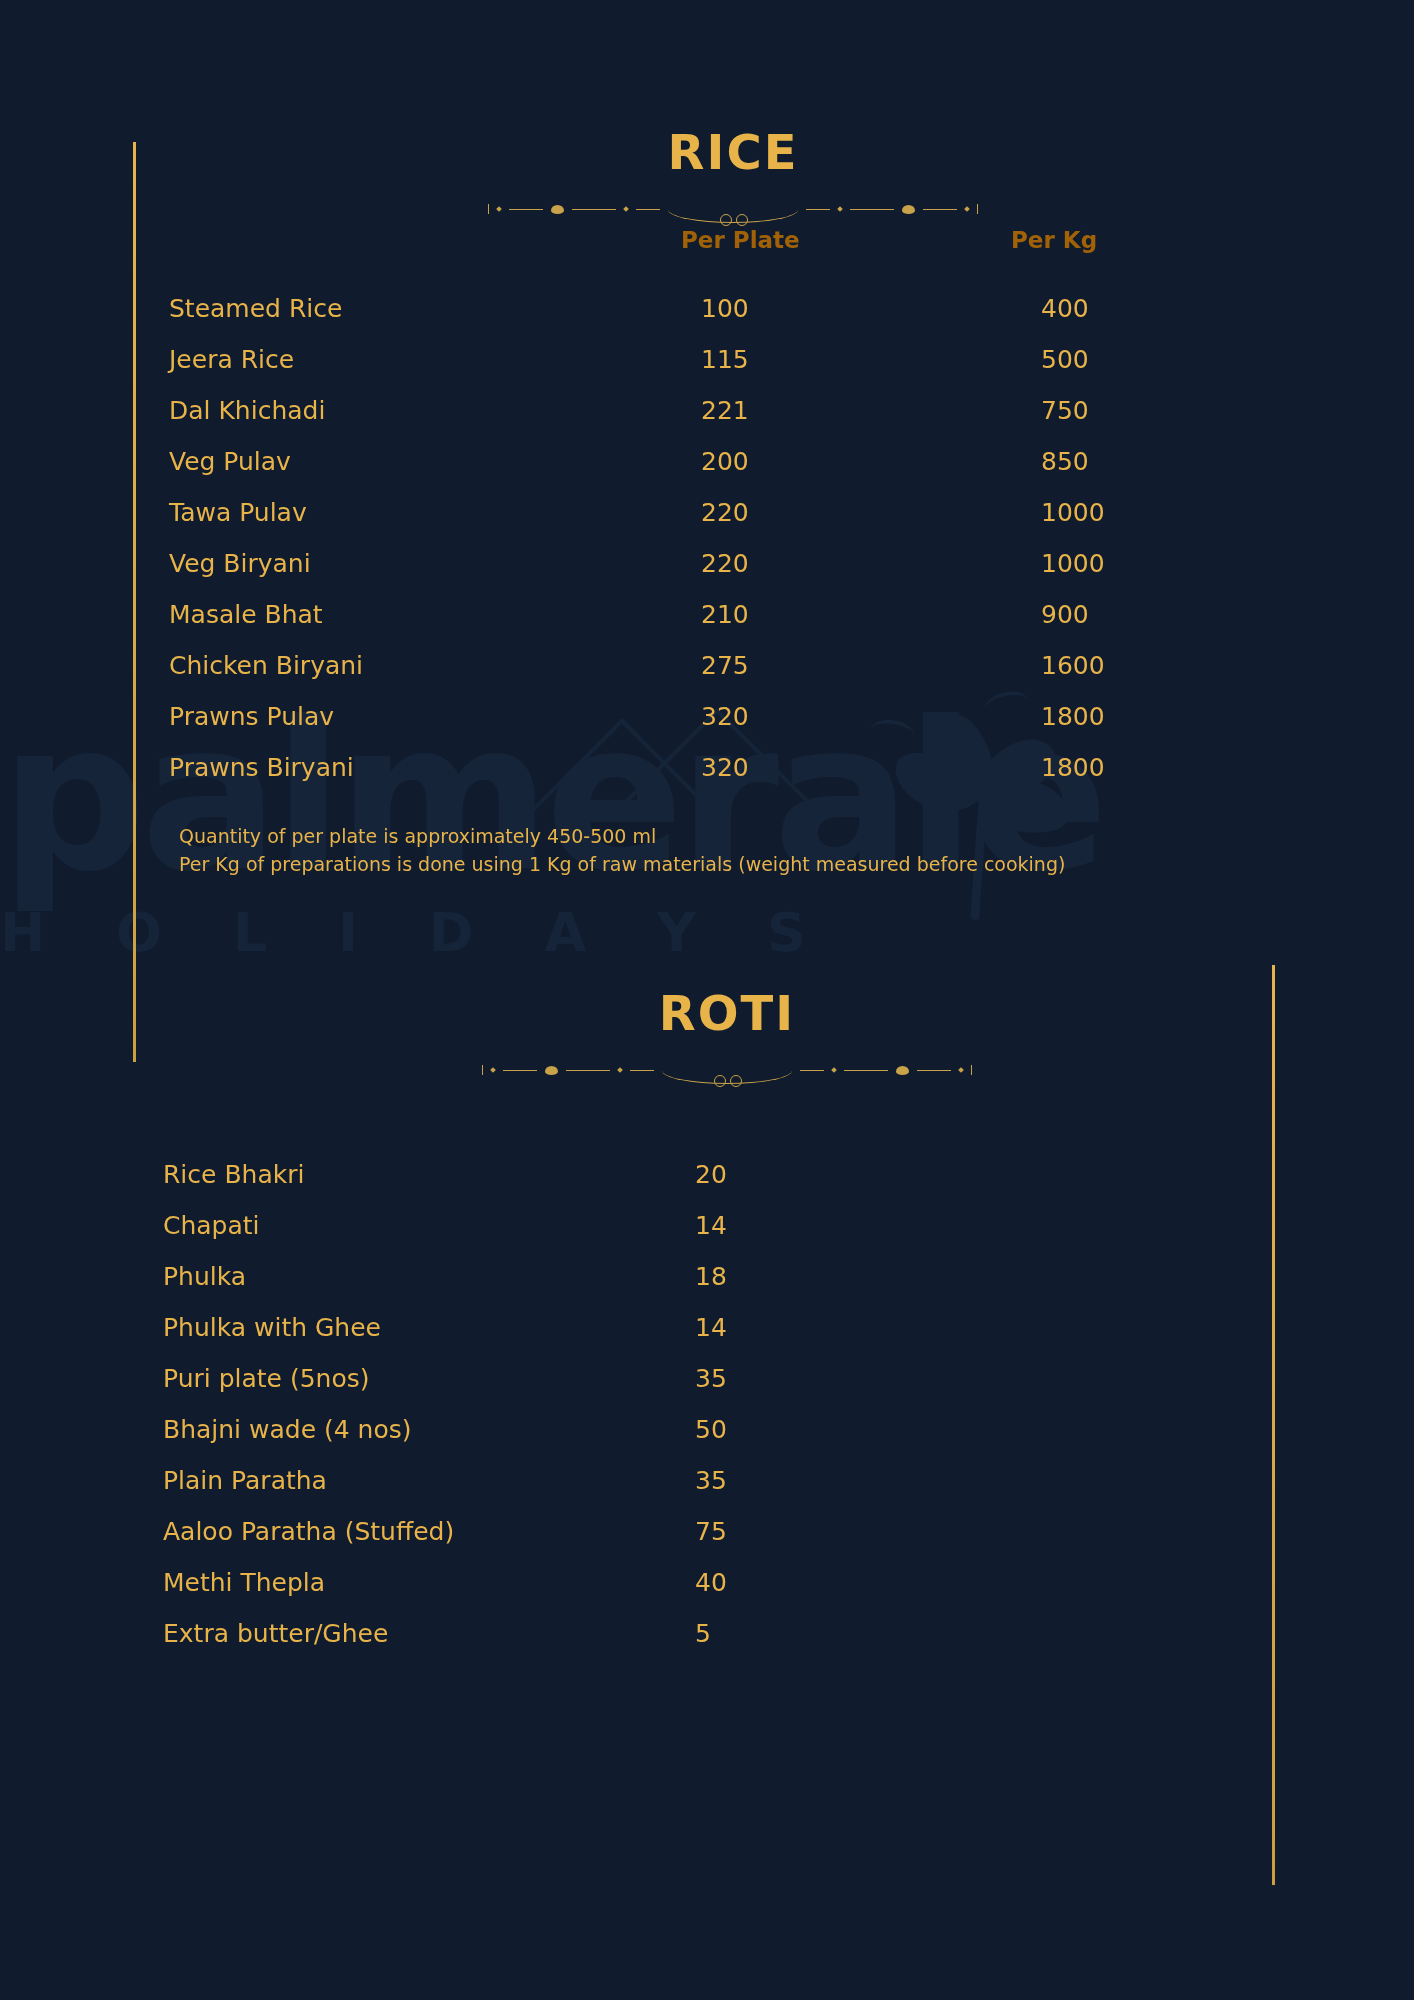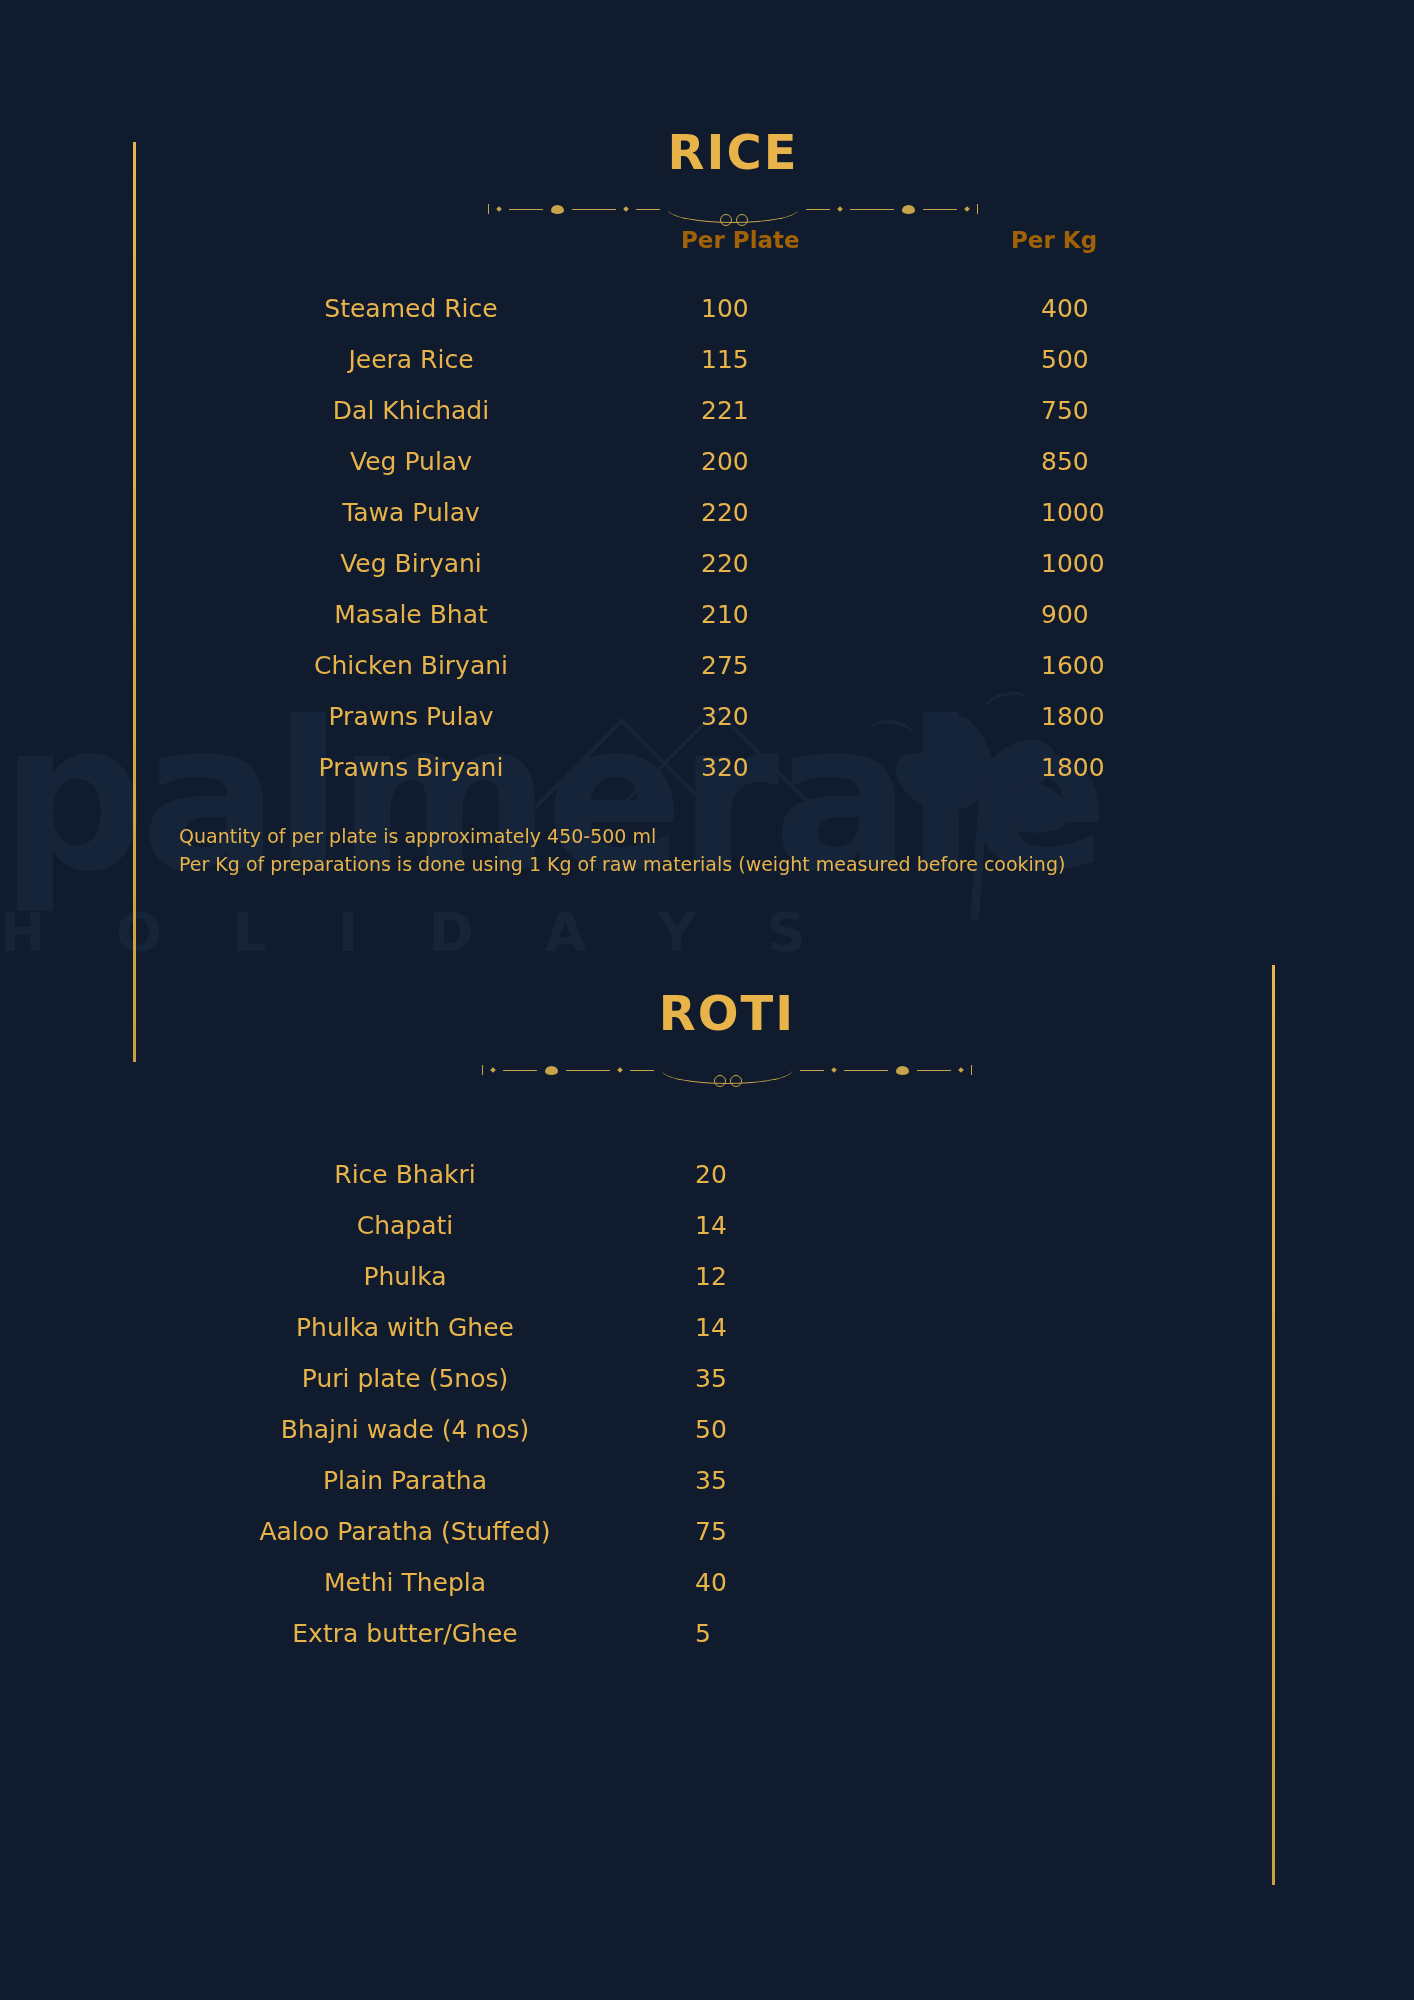--- a/index.html
+++ b/index.html
@@ -180,21 +180,21 @@
   }
   .col-head.a { text-align: left; padding-left: 28px; }
   .col-head.b { text-align: left; padding-left: 18px; }
 
   .menu-table td {
     font-size: 25px;
     color: #e8b44a;
     padding: 11px 0;
     font-family: "DejaVu Sans", sans-serif;
   }
-  td.item-name { padding-left: 36px; text-align: center; }
+  td.item-name { padding-left: 36px; }
   td.price { padding-left: 48px; }
 
   .note {
     margin-top: 30px;
     padding-left: 46px;
     font-size: 19px;
     line-height: 1.45;
     color: #e8b44a;
     font-family: "DejaVu Sans", sans-serif;
   }
@@ -354,21 +354,21 @@
             <td class="price">20</td>
             <td class="price"></td>
           </tr>
           <tr>
             <td class="item-name">Chapati</td>
             <td class="price">14</td>
             <td class="price"></td>
           </tr>
           <tr>
             <td class="item-name">Phulka</td>
-            <td class="price">12</td>
+            <td class="price">18</td>
             <td class="price"></td>
           </tr>
           <tr>
             <td class="item-name">Phulka with Ghee</td>
             <td class="price">14</td>
             <td class="price"></td>
           </tr>
           <tr>
             <td class="item-name">Puri plate (5nos)</td>
             <td class="price">35</td>

